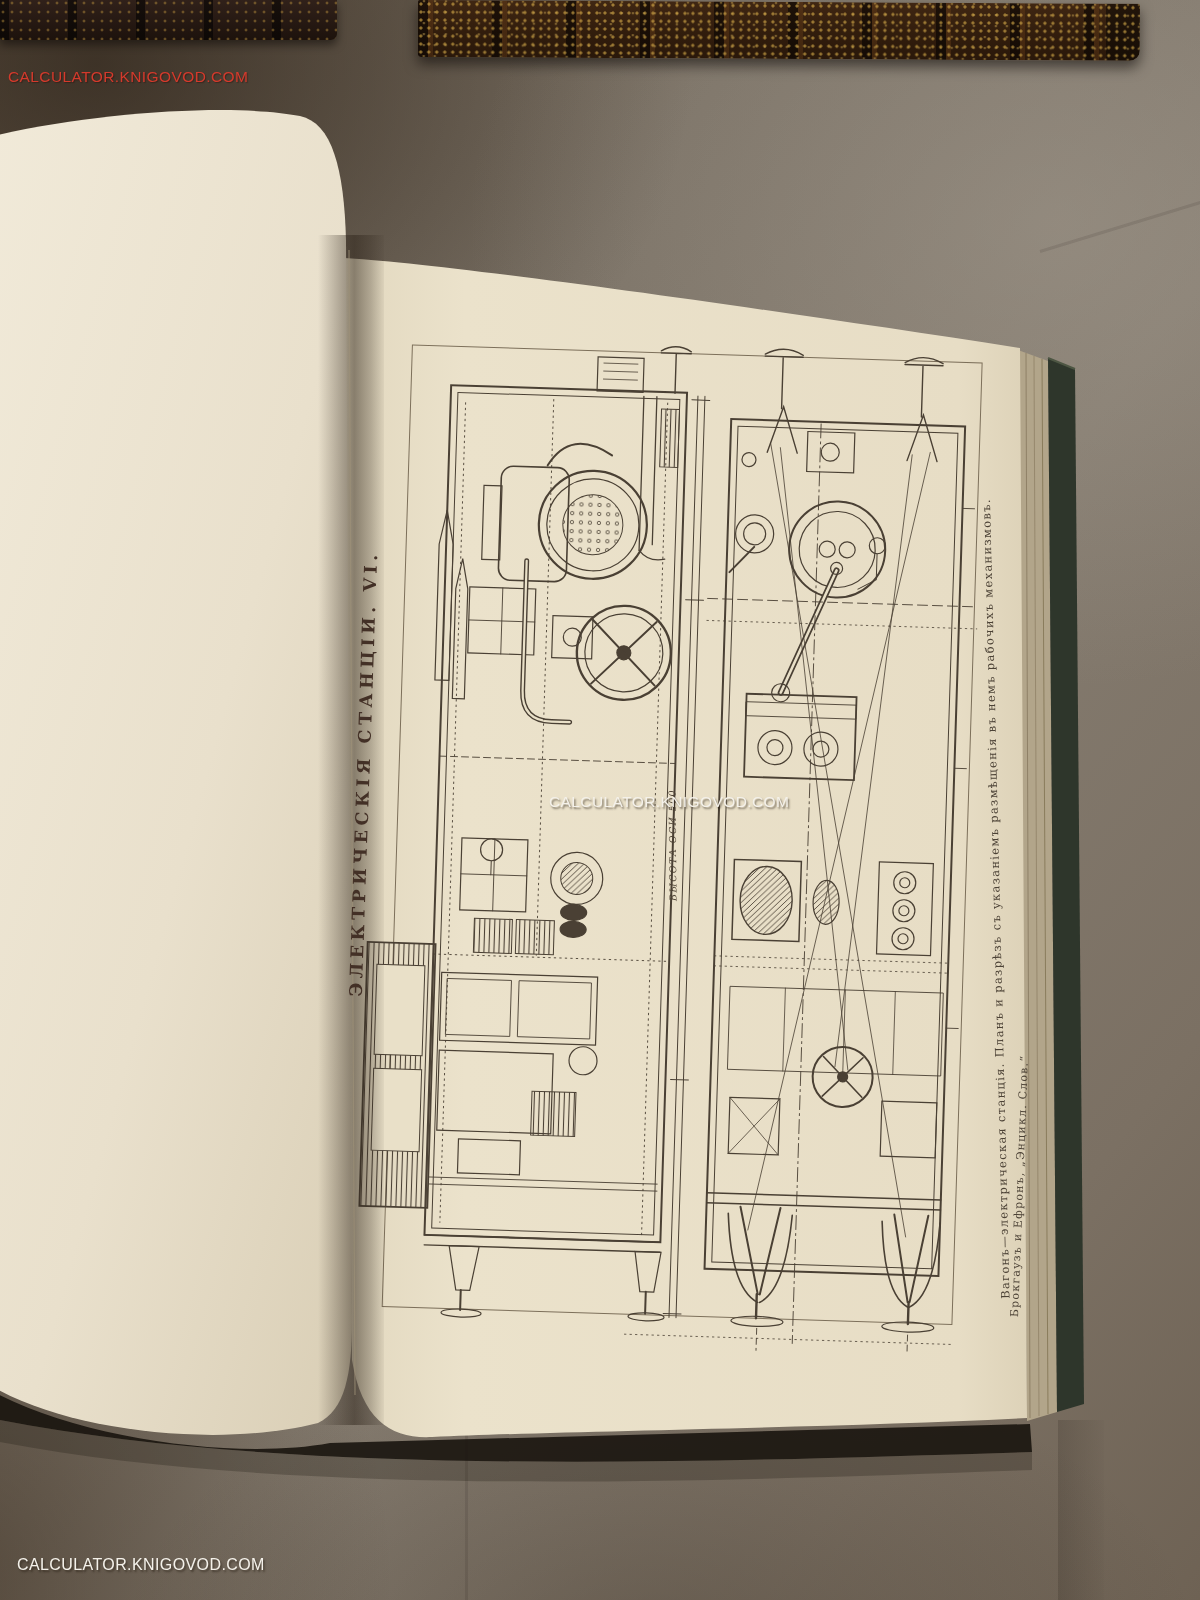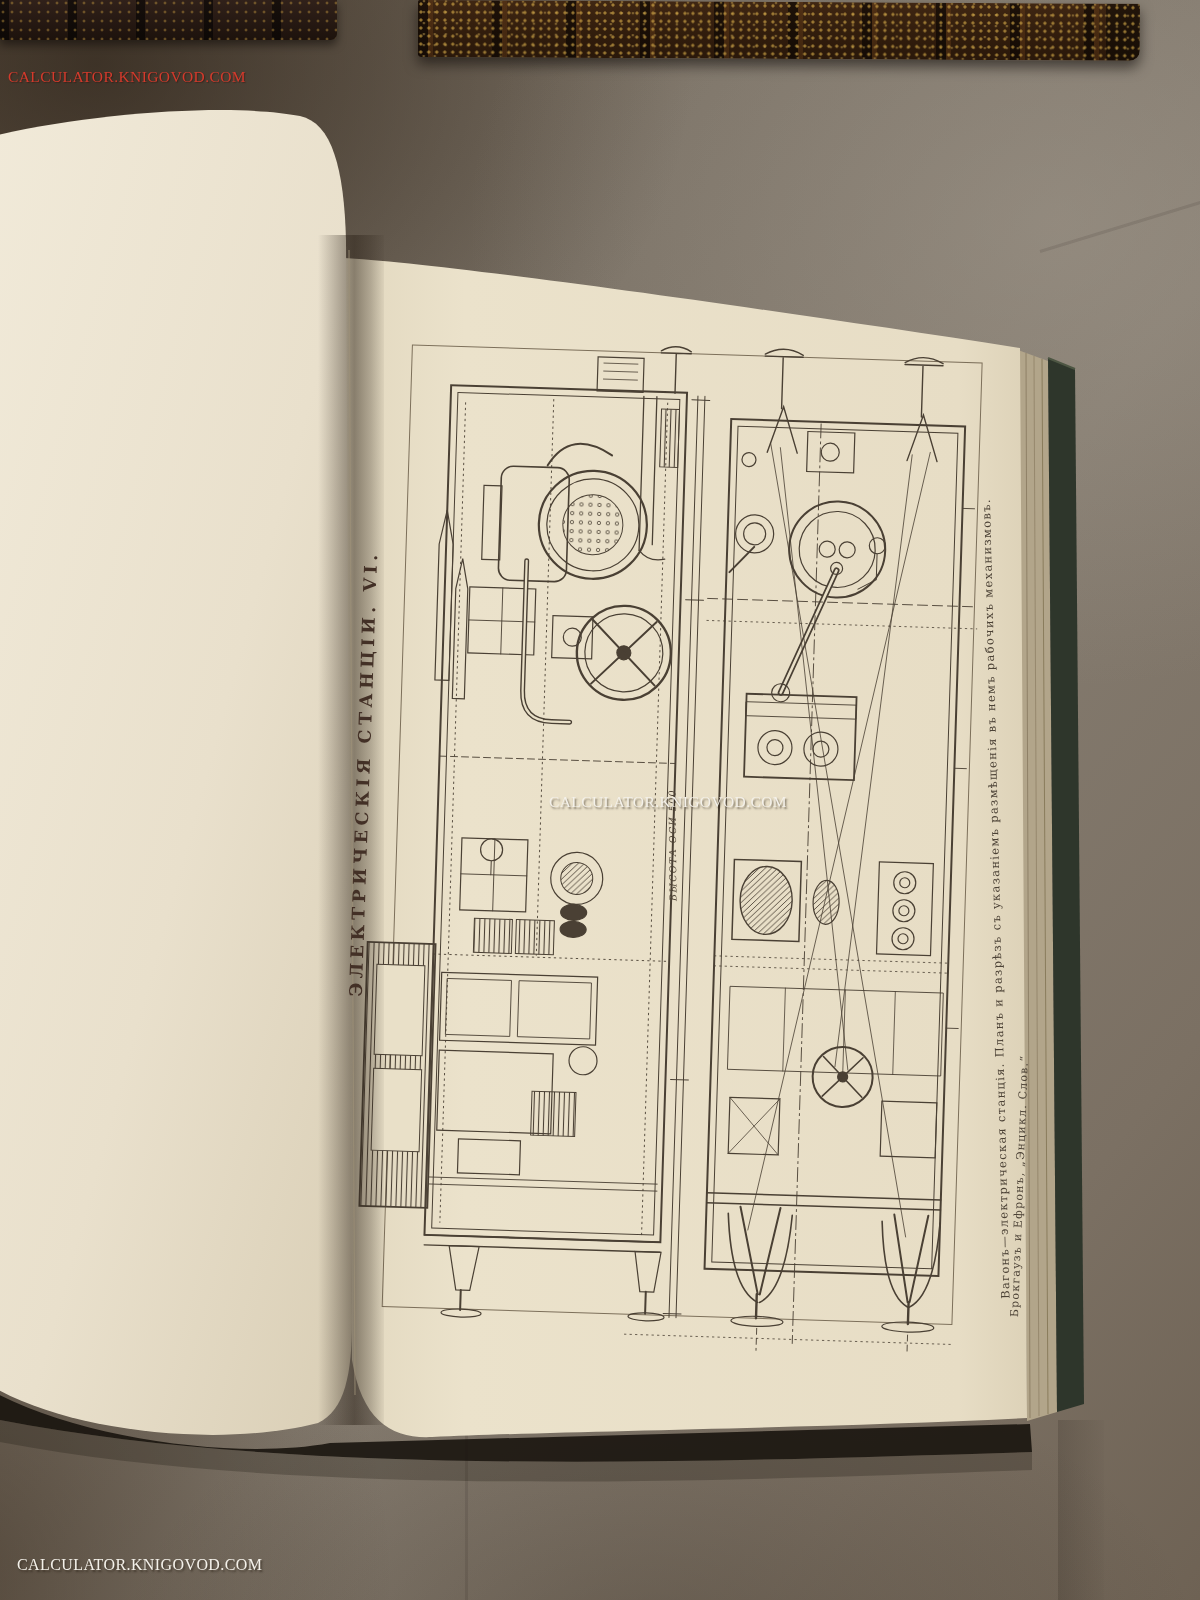--- a/index.html
+++ b/index.html
@@ -55,21 +55,21 @@
     left:886px;top:1178px;width:270px;height:16px;text-align:center;
     font-size:11px;letter-spacing:1.2px;color:#4c4236;
     transform:rotate(-87.8deg);
   }
   .axis-label{
     left:614px;top:838px;width:120px;height:14px;text-align:center;
     font-size:9.5px;letter-spacing:1.4px;color:#4e4335;font-style:italic;
     transform:rotate(-90.5deg);
   }
   .wm{
-    position:absolute;font-family:Liberation Serif, serif;
+    position:absolute;font-family:Liberation Sans, sans-serif;
     color:#f4f1ea;text-shadow:1.5px 1.5px 2px rgba(35,25,15,0.55);
     letter-spacing:0.4px;
   }
   .wm-top{left:8px;top:68px;font-size:15.5px;color:#d43a2c;text-shadow:1px 1px 1px rgba(40,8,4,0.4);}
   .wm-mid{left:549px;top:793px;font-size:15.5px;}
   .wm-bot{left:17px;top:1556px;font-size:16px;}
 </style>
 </head>
 <body>
 

